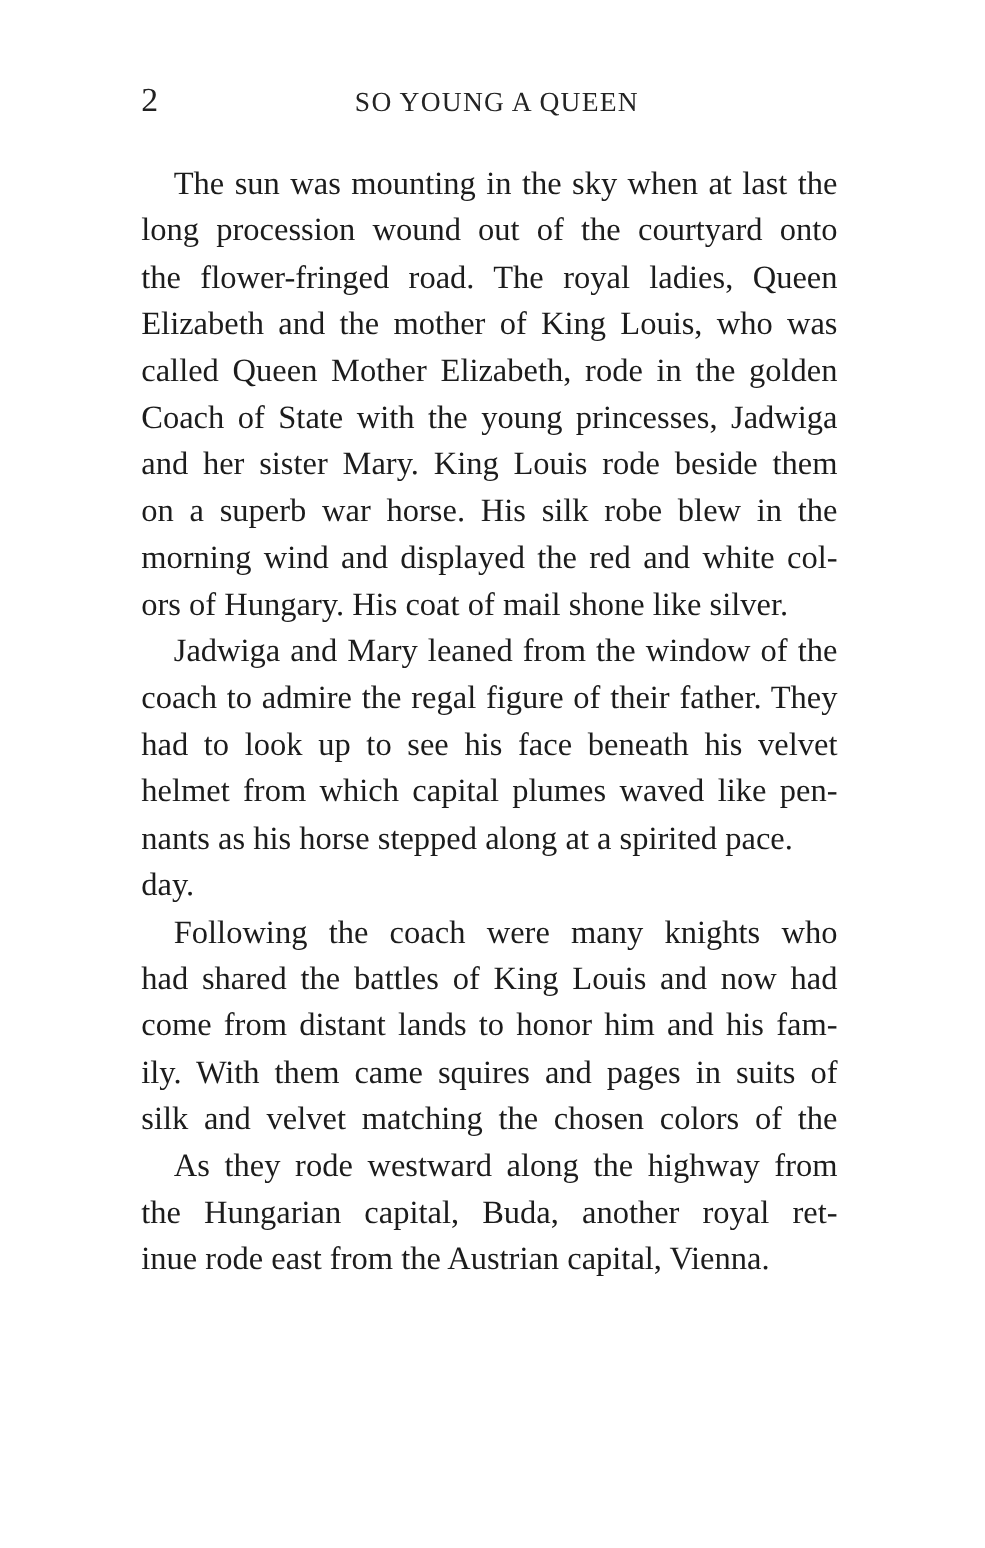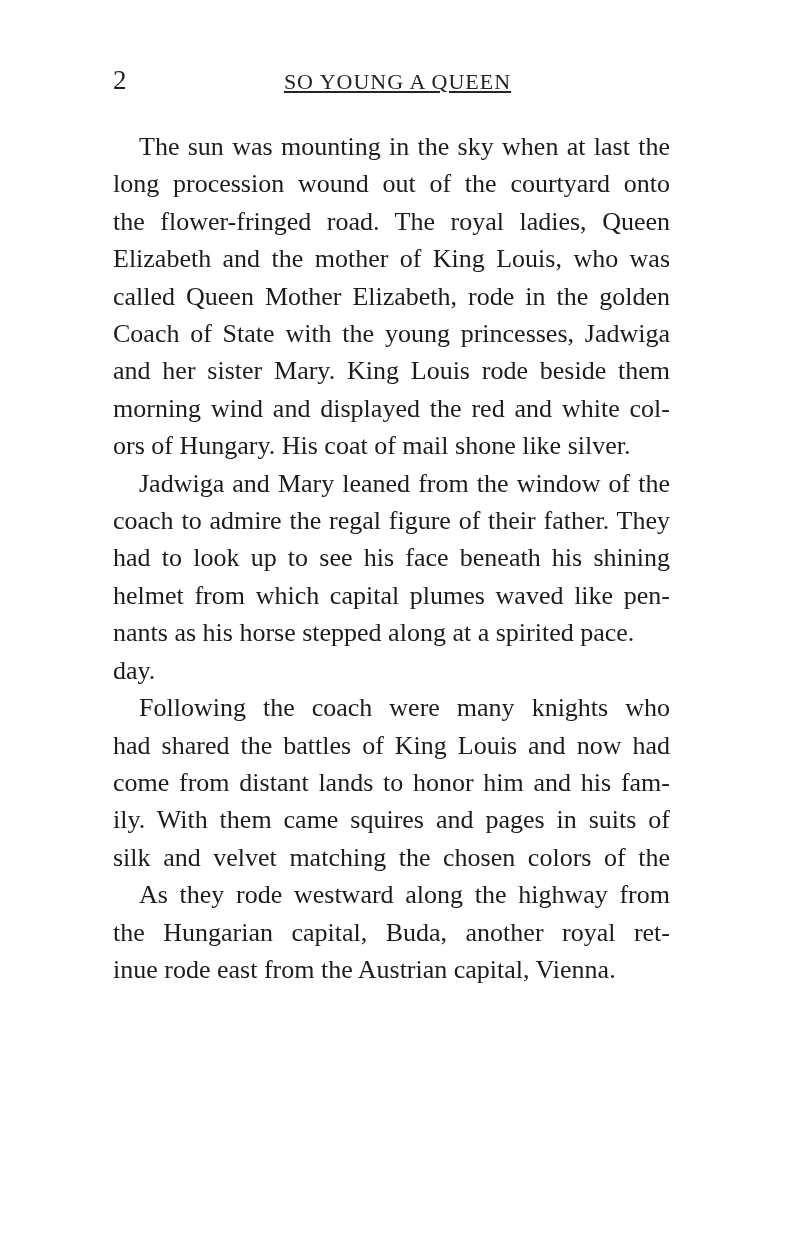--- a/index.html
+++ b/index.html
@@ -34,21 +34,20 @@
   .running-title {
     position: absolute;
     left: 12px;
     right: 0;
     top: 5px;
     text-align: center;
     font-size: 22px;
     line-height: 26px;
     letter-spacing: 1px;
     color: #242424;
-    text-decoration: underline;
   }
   .text-block {
     position: absolute;
     left: 113px;
     top: 128px;
     width: 557px;
     font-size: 26px;
     line-height: 37.4px;
   }
   .paragraph {
@@ -76,27 +75,28 @@
   </div>
   <div class="text-block" id="text-block">
       <div class="paragraph">
         <div class="line first">The sun was mounting in the sky when at last the</div>
         <div class="line">long procession wound out of the courtyard onto</div>
         <div class="line">the flower-fringed road. The royal ladies, Queen</div>
         <div class="line">Elizabeth and the mother of King Louis, who was</div>
         <div class="line">called Queen Mother Elizabeth, rode in the golden</div>
         <div class="line">Coach of State with the young princesses, Jadwiga</div>
         <div class="line">and her sister Mary. King Louis rode beside them</div>
+        <div class="line">on a superb war horse. His silk robe blew in the</div>
         <div class="line">morning wind and displayed the red and white col-</div>
         <div class="line last">ors of Hungary. His coat of mail shone like silver.</div>
       </div>
       <div class="paragraph">
         <div class="line first">Jadwiga and Mary leaned from the window of the</div>
         <div class="line">coach to admire the regal figure of their father. They</div>
-        <div class="line">had to look up to see his face beneath his shining</div>
+        <div class="line">had to look up to see his face beneath his velvet</div>
         <div class="line">helmet from which capital plumes waved like pen-</div>
         <div class="line last">nants as his horse stepped along at a spirited pace.</div>
       </div>
       <div class="paragraph">
         <div class="line last">day.</div>
       </div>
       <div class="paragraph">
         <div class="line first">Following the coach were many knights who</div>
         <div class="line">had shared the battles of King Louis and now had</div>
         <div class="line">come from distant lands to honor him and his fam-</div>

